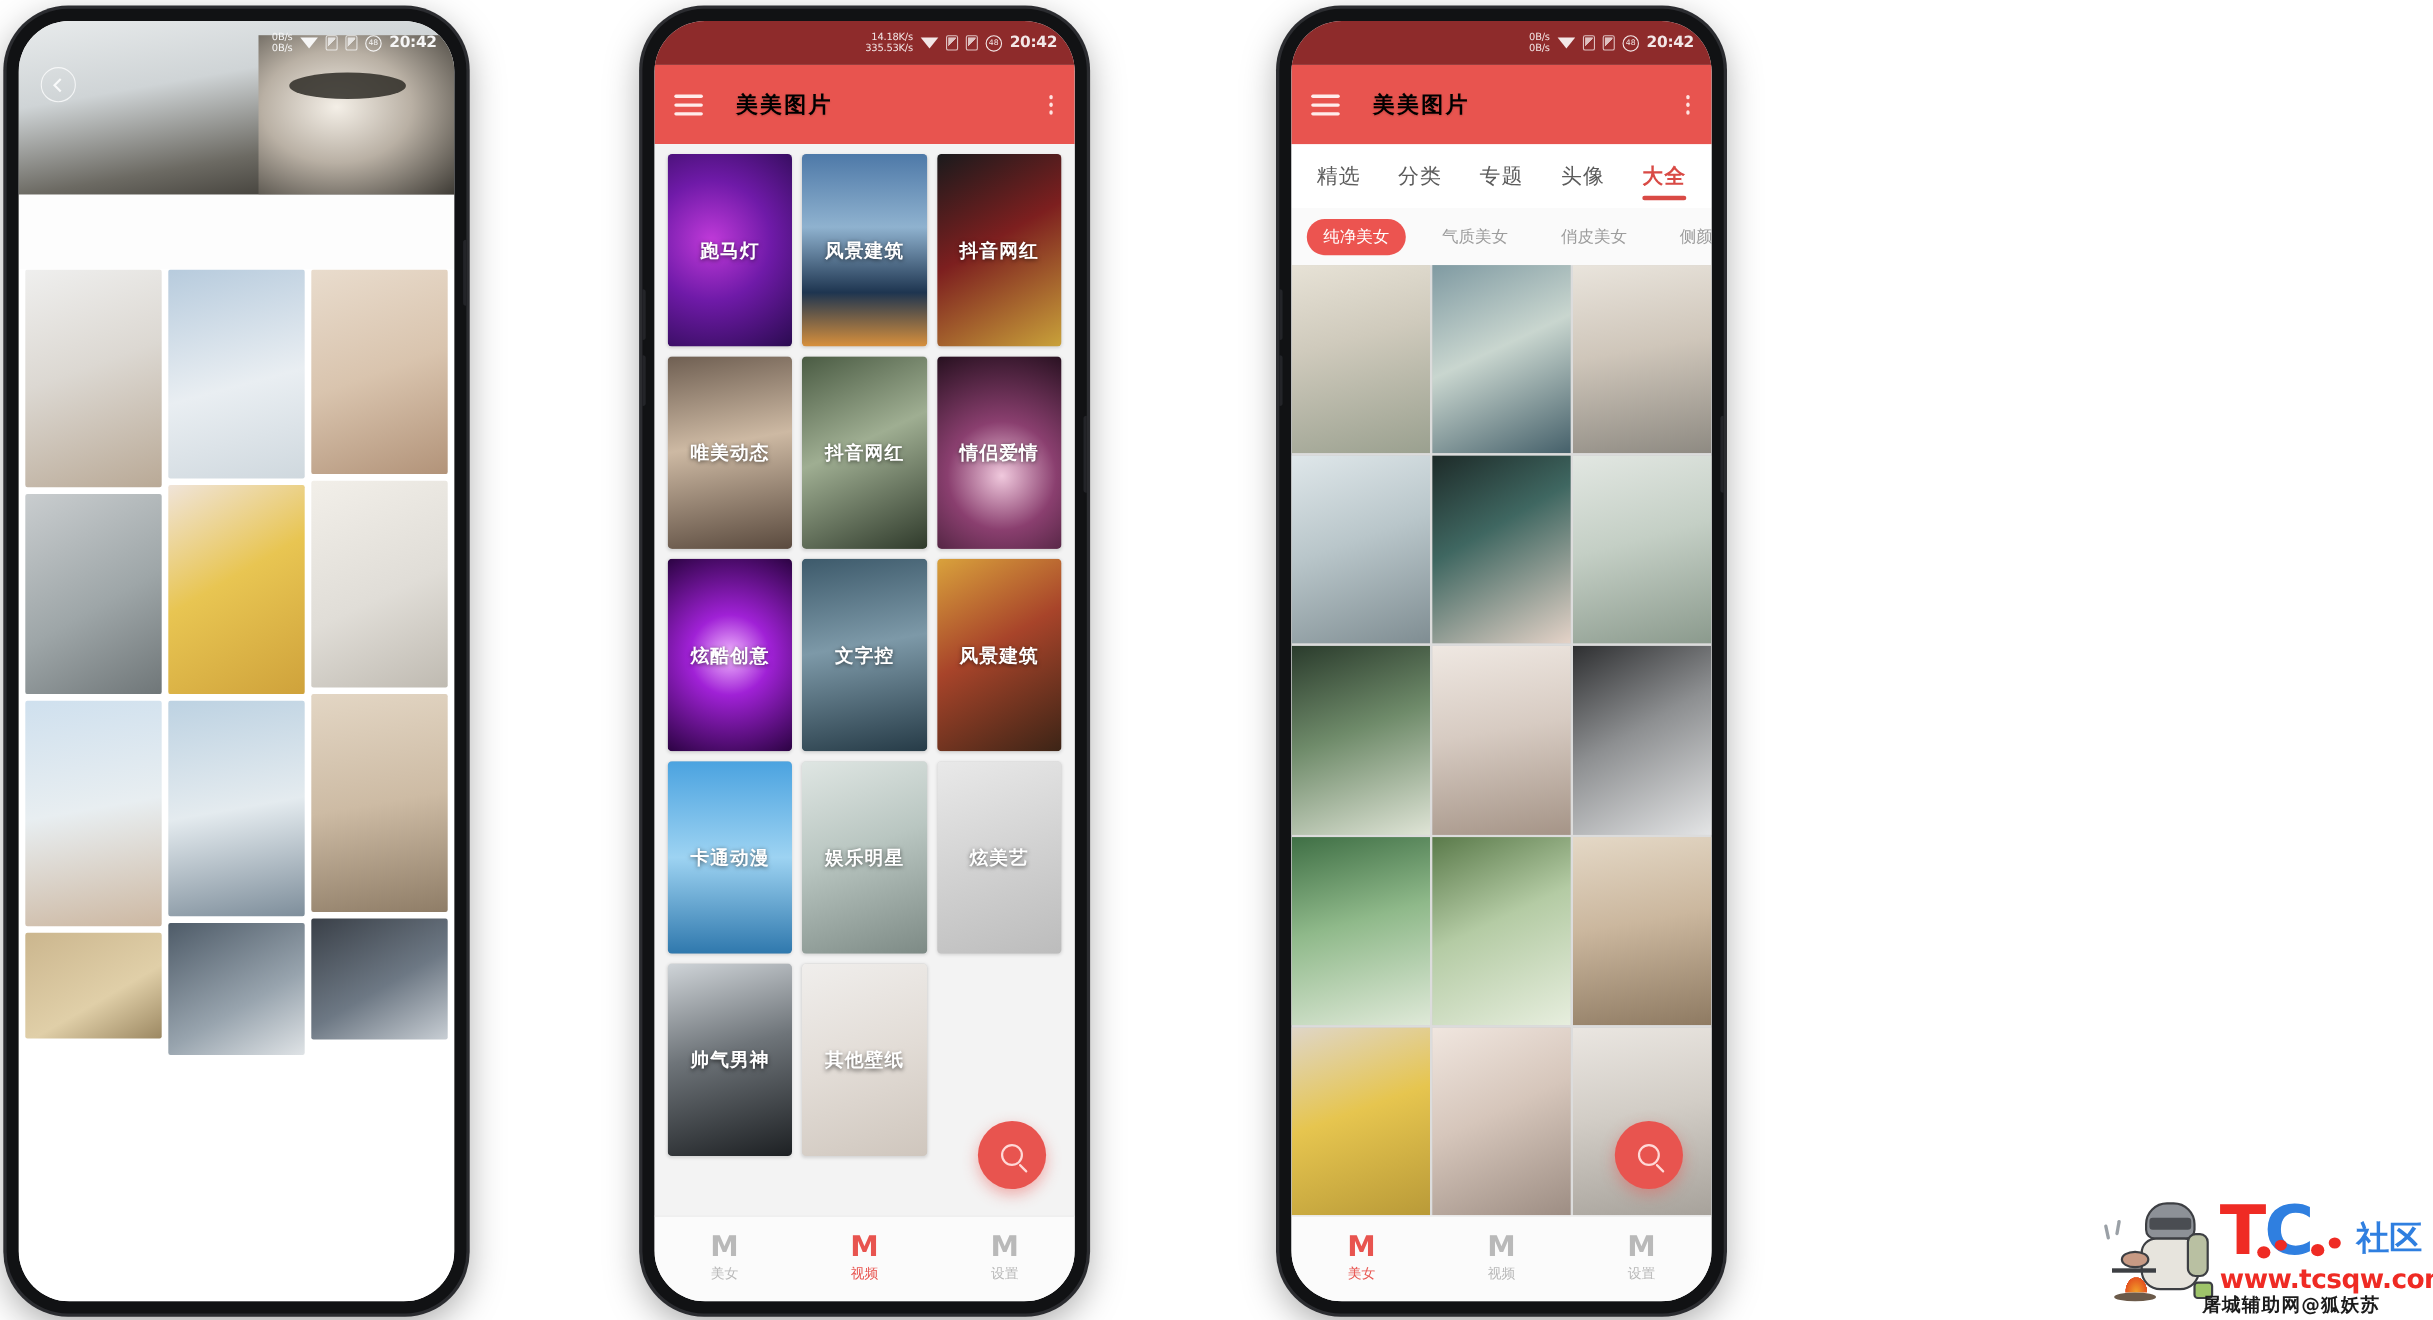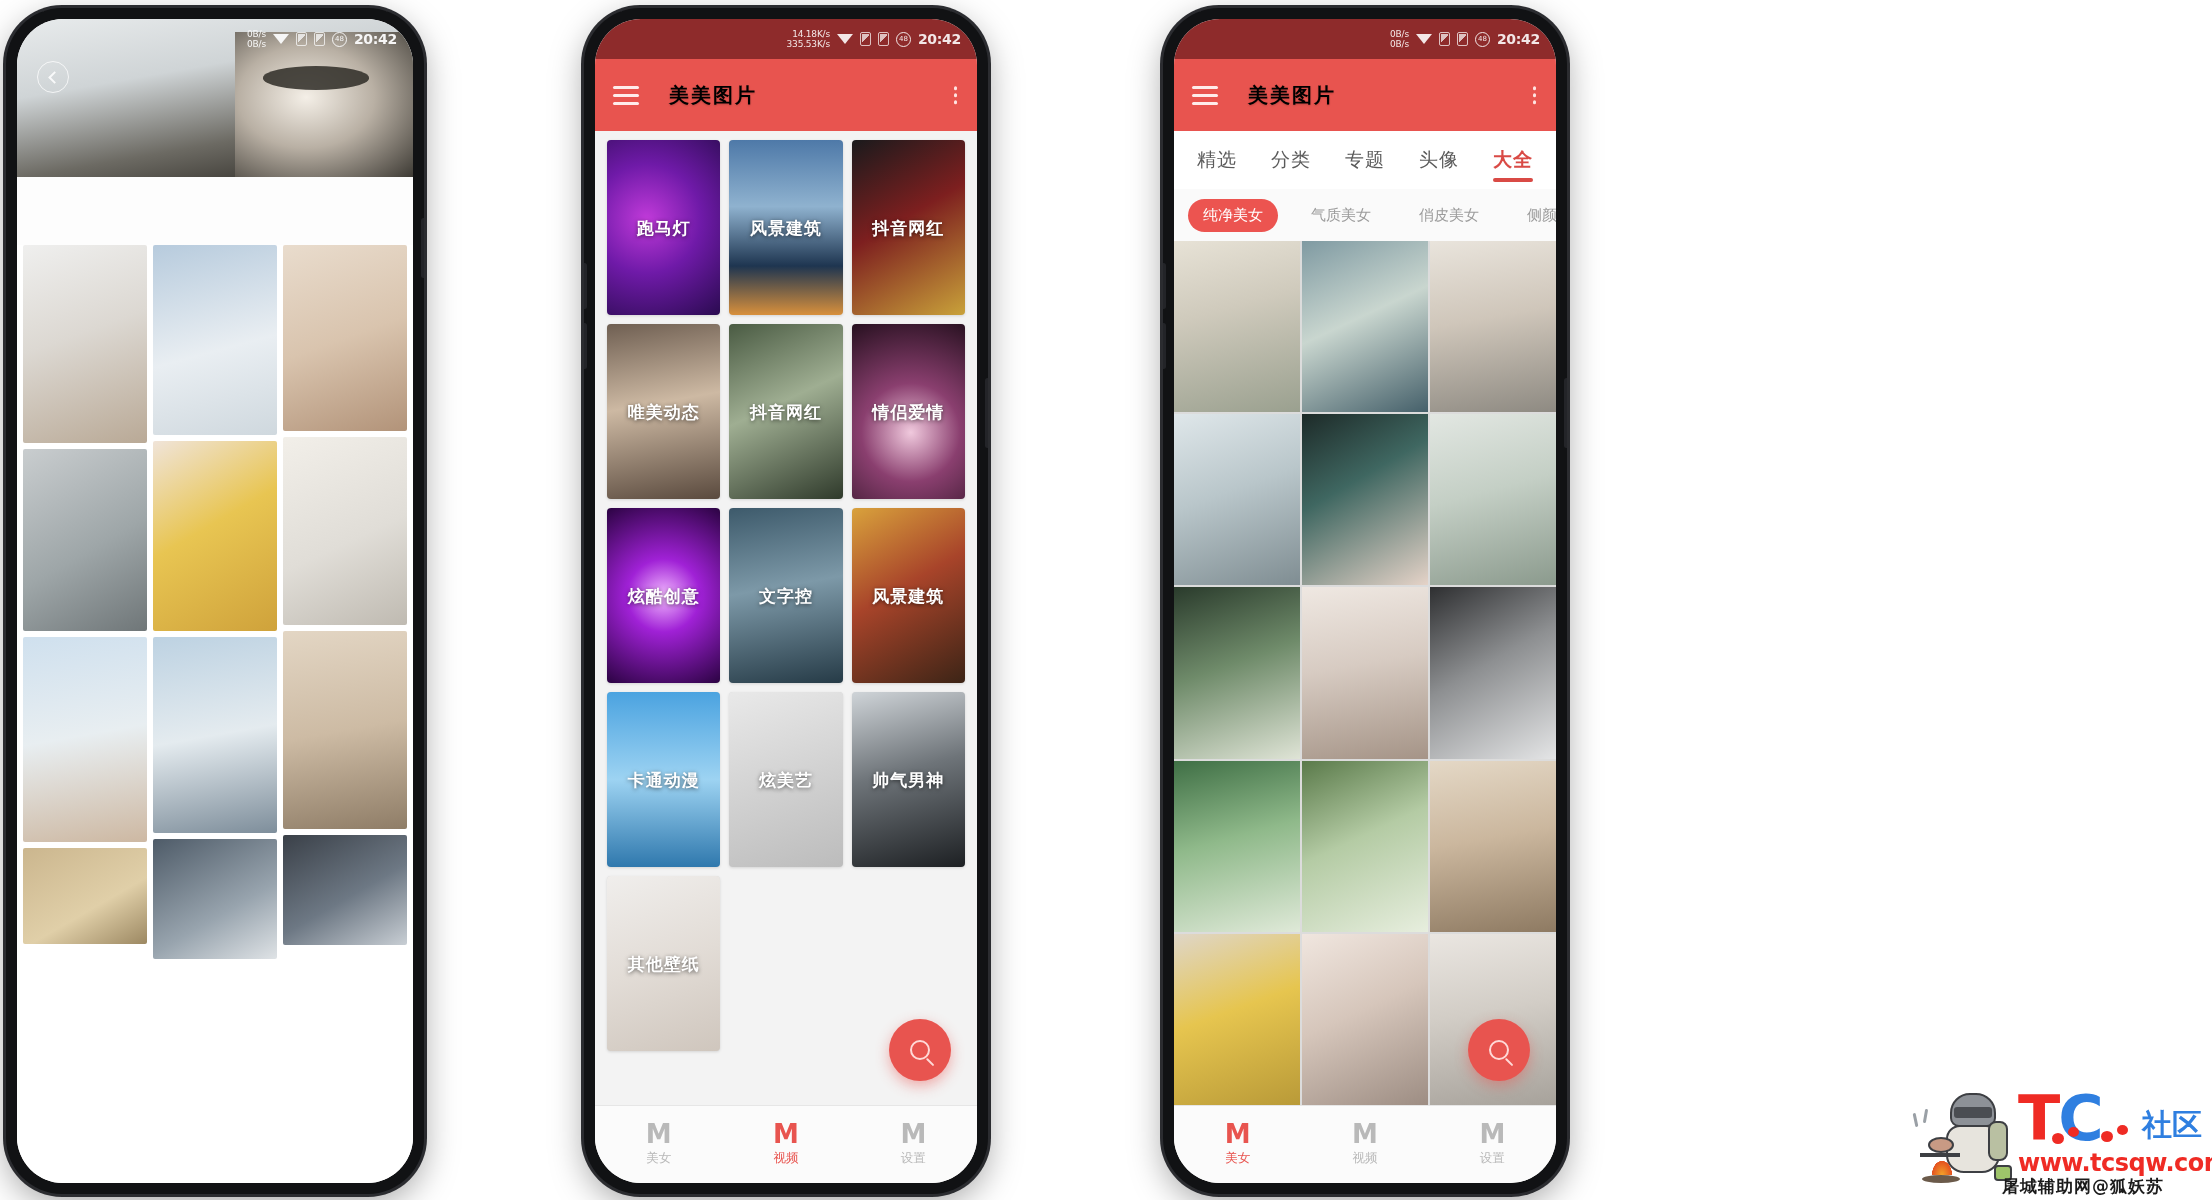--- a/index.html
+++ b/index.html
@@ -240,20 +240,24 @@
               <div class="thumb" style="background:linear-gradient(170deg,#3d5a6b 0%,#7d99a8 45%,#263b47 100%);"></div>
               <div class="cname">文字控</div>
             </div>
             <div class="cat-cell">
               <div class="thumb" style="background:linear-gradient(150deg,#d9a23c 0%,#a8442a 45%,#3c2416 100%);"></div>
               <div class="cname">风景建筑</div>
             </div>
             <div class="cat-cell">
               <div class="thumb" style="background:linear-gradient(180deg,#4ba3e0 0%,#9dd3f2 50%,#2f78ad 100%);"></div>
               <div class="cname">卡通动漫</div>
+            </div>
+            <div class="cat-cell">
+              <div class="thumb" style="background:linear-gradient(160deg,#dfe6e3 0%,#b9c6c1 45%,#7d8a85 100%);"></div>
+              <div class="cname">娱乐明星</div>
             </div>
             <div class="cat-cell">
               <div class="thumb" style="background:linear-gradient(160deg,#e9e9e9 0%,#d2d2d2 50%,#bcbcbc 100%);"></div>
               <div class="cname">炫美艺</div>
             </div>
             <div class="cat-cell">
               <div class="thumb" style="background:linear-gradient(165deg,#cfd4d8 0%,#6e7479 45%,#1d2023 100%);"></div>
               <div class="cname">帅气男神</div>
             </div>
             <div class="cat-cell">

